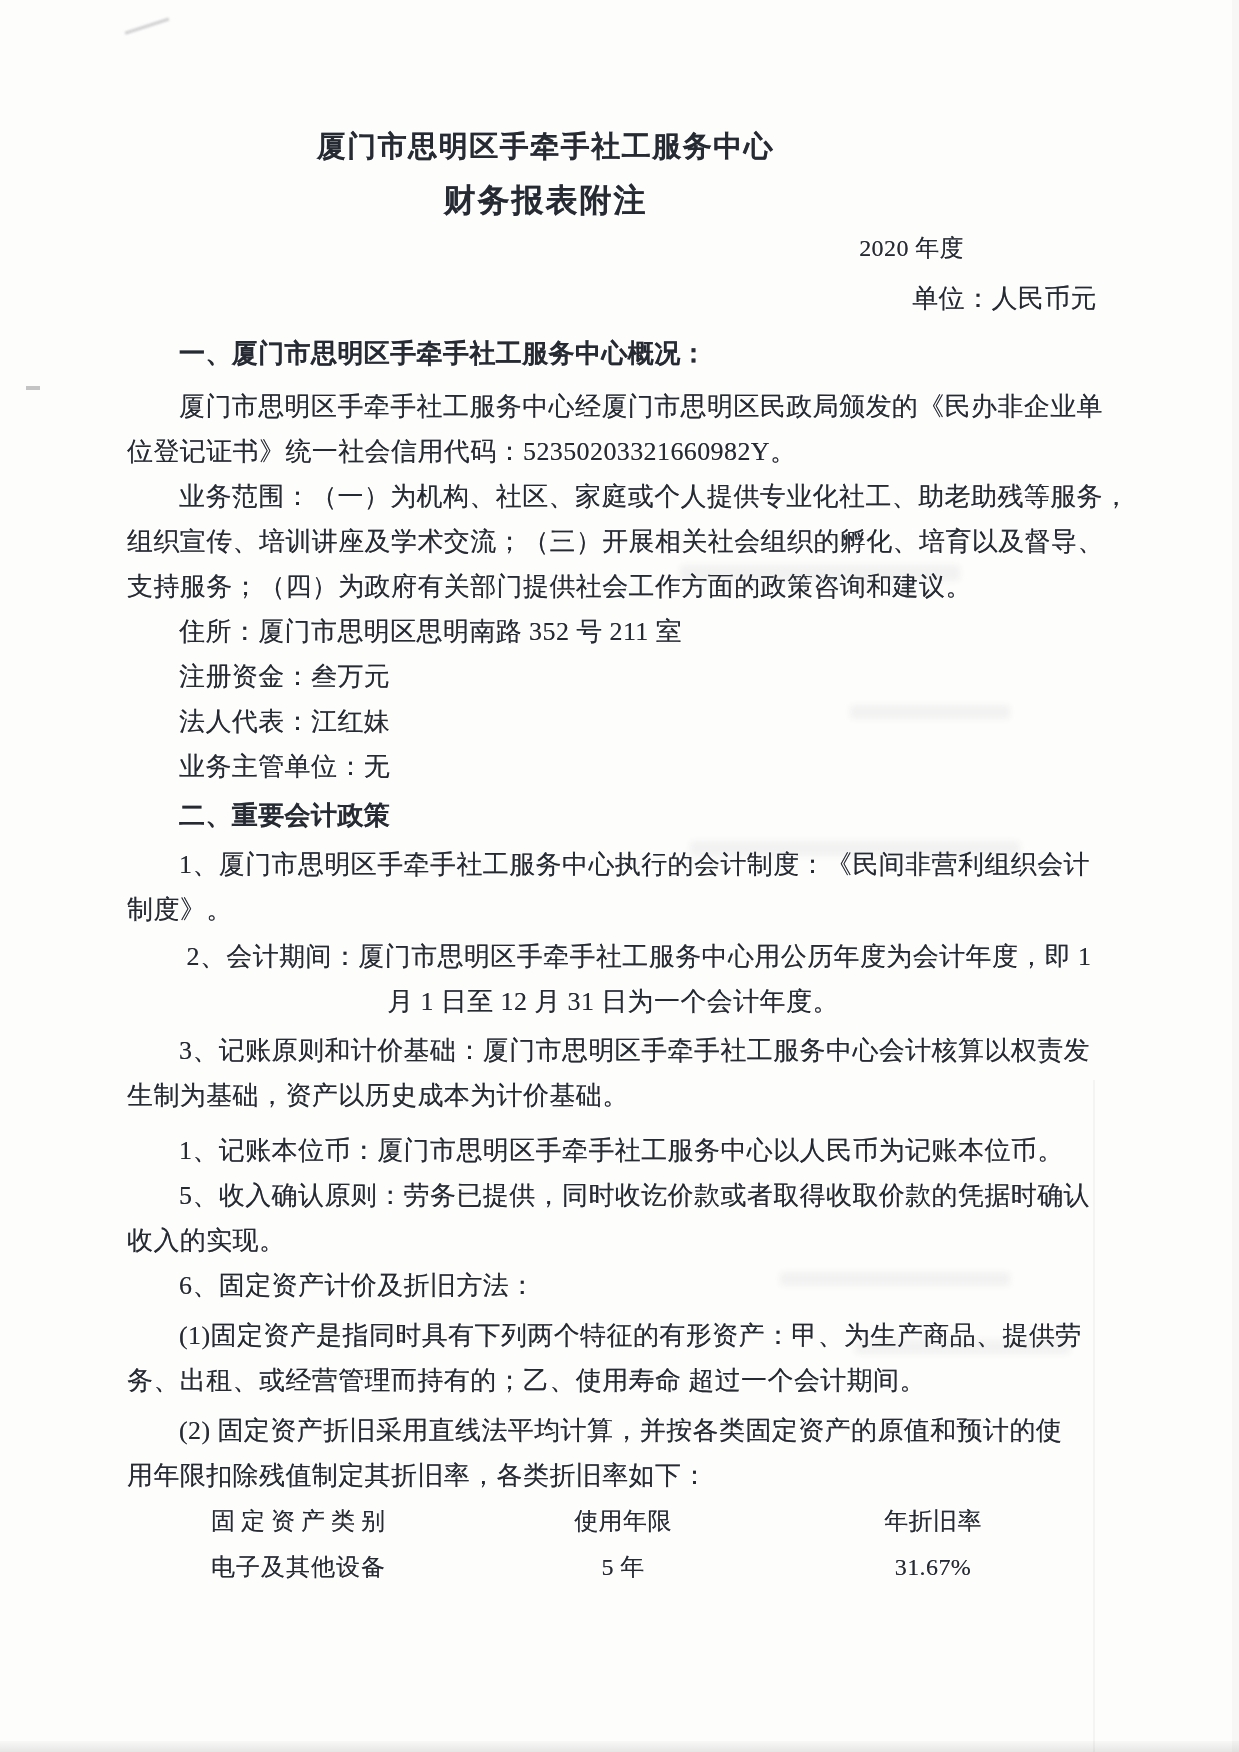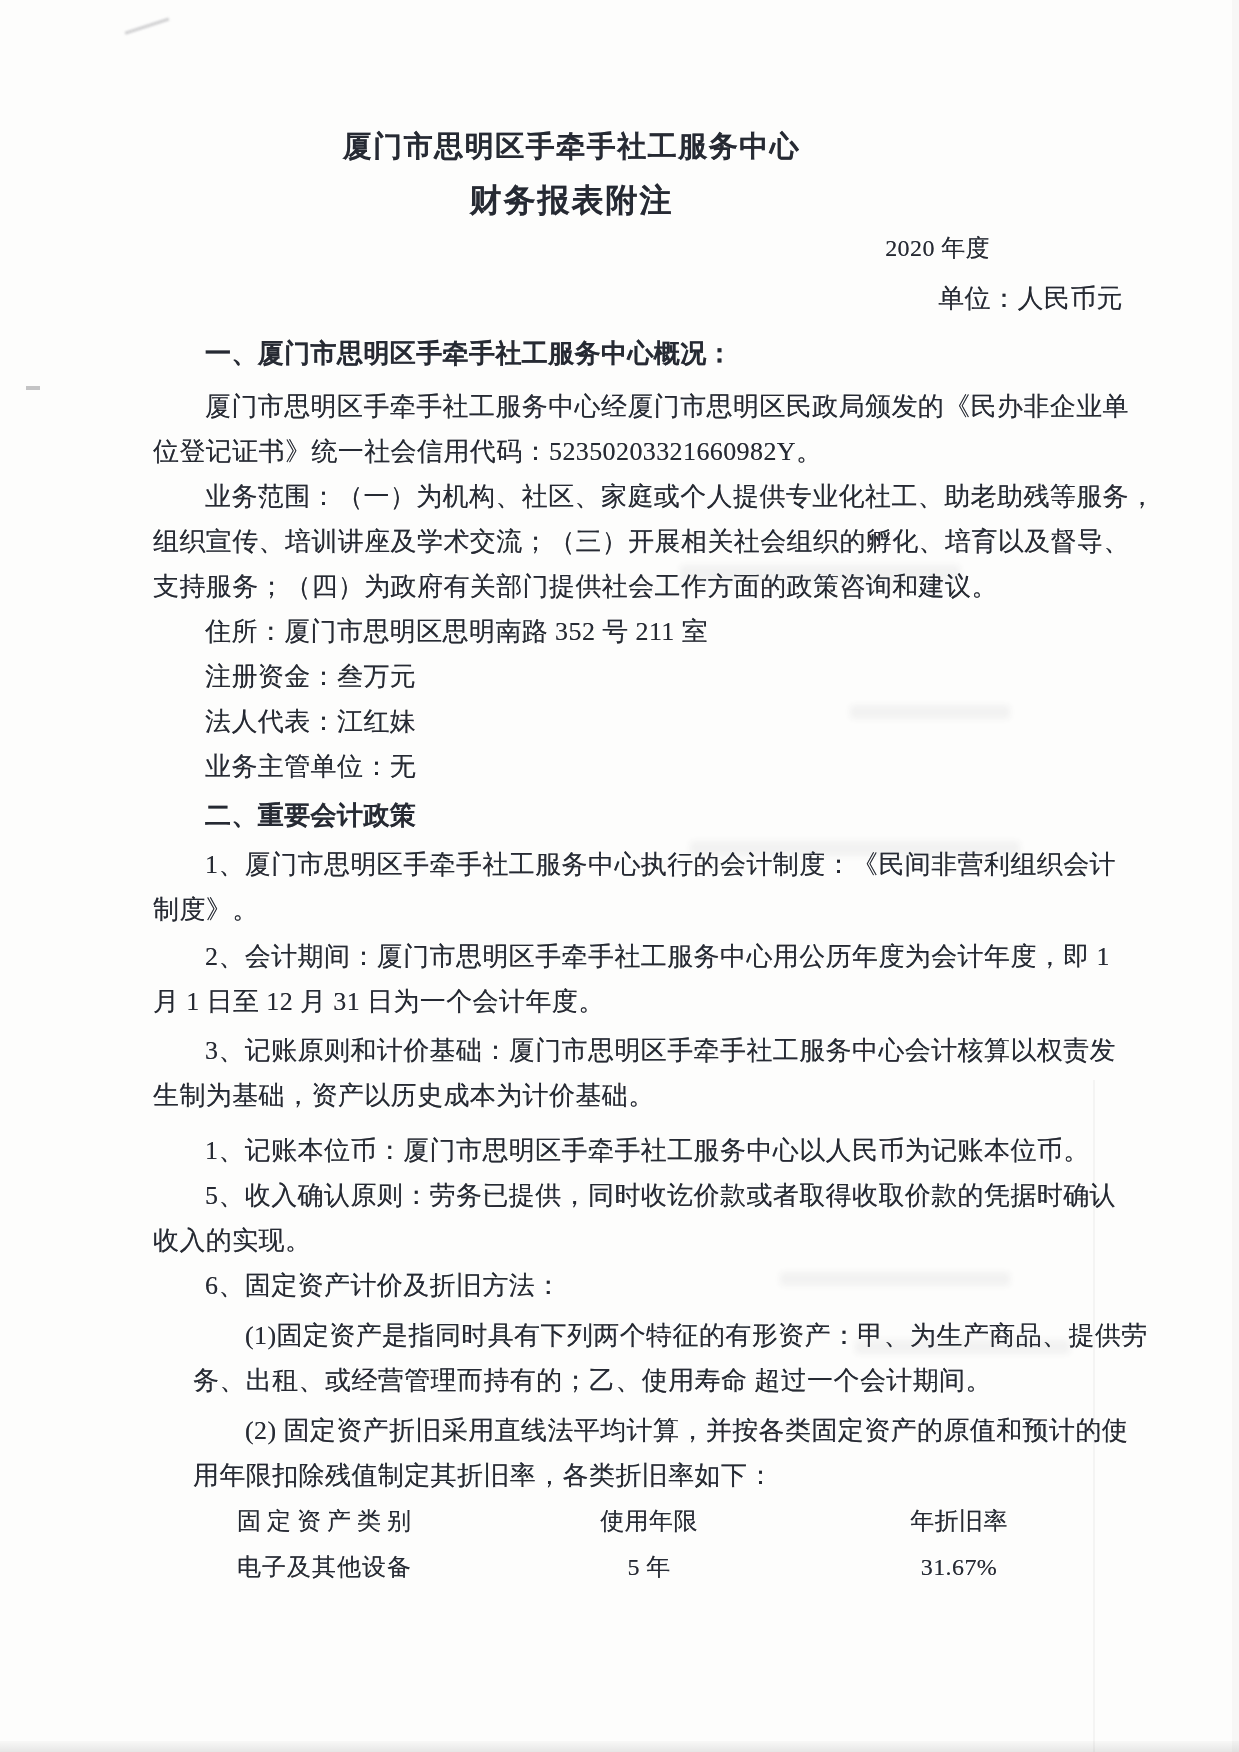--- a/index.html
+++ b/index.html
@@ -6,32 +6,32 @@
   .sheet {
     position:relative;
     width:1239px; height:1752px;
     margin:0 auto;
     background:#fdfdfc;
     overflow:hidden;
     font-family:"Liberation Serif","DejaVu Serif",serif;
     color:#262a33;
   }
   .content {
-    position:absolute; left:153px; top:0; width:972px;
+    position:absolute; left:127px; top:0; width:972px;
     font-size:26px; line-height:45px; letter-spacing:0.4px;
     text-shadow:0 0 0.6px rgba(38,42,51,0.55);
   }
   .doc-title   { margin:126px 135px 0 0; text-align:center; font-size:29px; font-weight:bold; letter-spacing:1.5px; line-height:40px; }
   .doc-subtitle{ margin:14px 135px 0 0;  text-align:center; font-size:32px; font-weight:bold; letter-spacing:2px;  line-height:40px; }
   .doc-period  { margin:12px 135px 12px 0;  text-align:right; font-size:24px; line-height:32px; }
   .unit-note   { margin-top:4px; text-align:right; padding-right:2px; }
   .sec-heading { font-weight:bold; }
   .line, .tline { white-space:nowrap; }
   .indent, .tline.first, .sec-heading { text-indent:52px; }
-  .mt2{margin-top:2px;} .mt4{margin-top:4px;} .mt5{margin-top:5px;margin-left:40px;}
+  .mt2{margin-top:2px;text-align:center;} .mt4{margin-top:4px;} .mt5{margin-top:5px;}
   .mt8{margin-top:8px;} .mt10{margin-top:10px;}
   
   .dep-table { font-size:24px; }
   .trow { display:flex; line-height:46px; }
   .tc { box-sizing:border-box; white-space:nowrap; }
   .tc.c0 { width:336px; padding-left:84px; text-align:left; letter-spacing:1px; }
   .tc.c1 { width:320px; text-align:center; }
   .tc.c2 { width:300px; text-align:center; }
   .thead .tc.c0 { letter-spacing:6px; }
   

